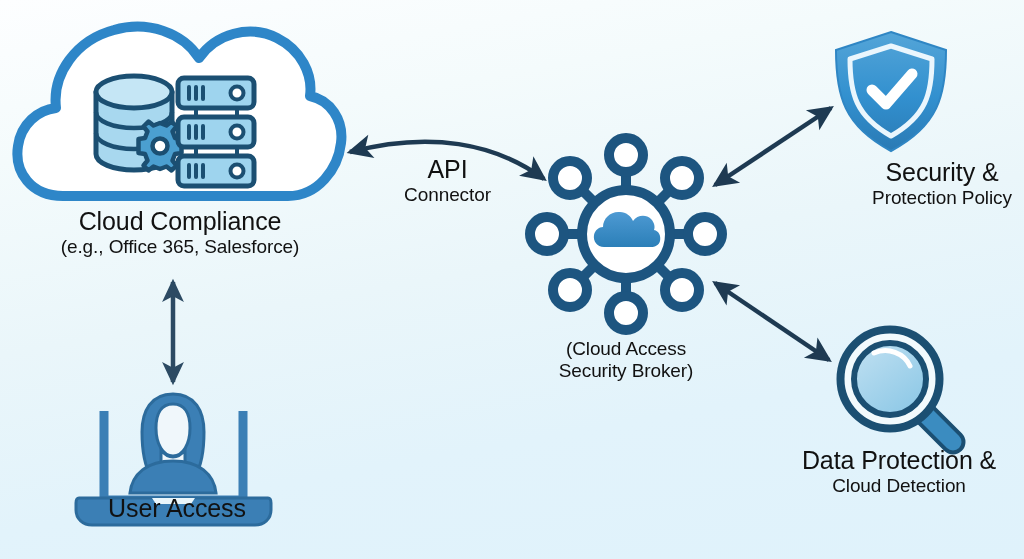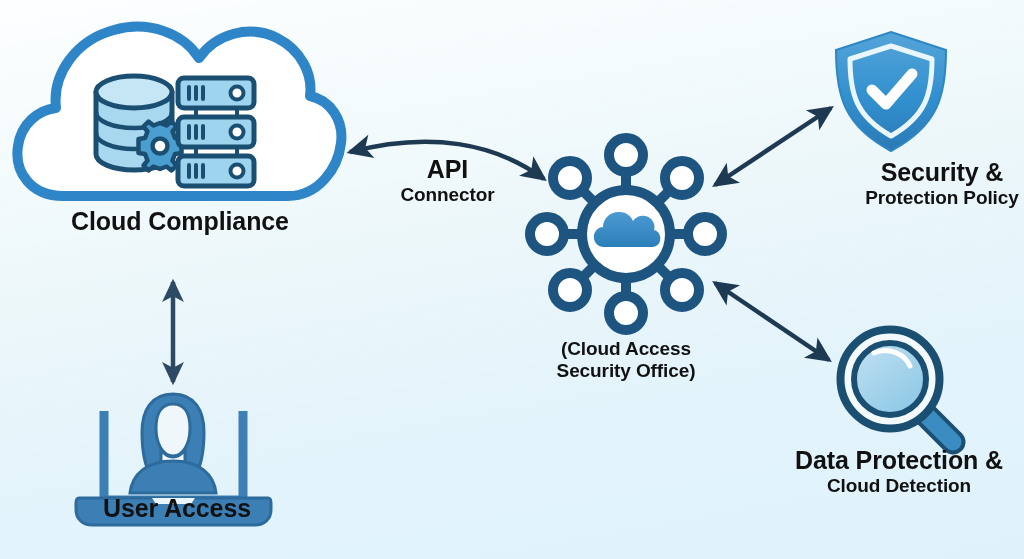--- a/index.html
+++ b/index.html
@@ -23,21 +23,20 @@
     height: 559px;
   }
   .lbl {
     position: absolute;
     color: #111111;
     font-family: "Liberation Sans", sans-serif;
     text-align: center;
     line-height: 1.14;
     white-space: nowrap;
     letter-spacing: -0.1px;
-    font-weight: bold;
   }
   .lbl-l1 { font-size: 25px; }
   .lbl-l2 { font-size: 19px; }
   #lbl-cloud-app  { left: 0px;   top: 207px; width: 360px; }
   #lbl-casb       { left: 496px; top: 338px; width: 260px; }
   #lbl-policy     { left: 812px; top: 158px; width: 212px; margin-left: 24px; }
   #lbl-dataprot   { left: 782px; top: 446px; width: 234px; }
   #lbl-user       { left: 62px;  top: 494px; width: 230px; }
   #lbl-api        { left: 340px; top: 155px; width: 215px; }
 </style>
@@ -202,30 +201,31 @@
 
     <line x1="173" y1="382" x2="173" y2="282" stroke="#2c4a63" stroke-width="4.5" marker-start="url(#ah2)" marker-end="url(#ah2)"></line>
 
     <line x1="715" y1="185" x2="831" y2="108" stroke="#1e3a52" stroke-width="4.5" marker-start="url(#ah)" marker-end="url(#ah)"></line>
 
     <line x1="715" y1="283" x2="829" y2="360" stroke="#1e3a52" stroke-width="4.5" marker-start="url(#ah)" marker-end="url(#ah)"></line>
   </svg>
 
   <div class="lbl" id="lbl-cloud-app">
     <div class="lbl-l1">Cloud Compliance</div>
+    <div class="lbl-l2">(e.g., Office 365, Salesforce)</div>
   </div>
 
   <div class="lbl" id="lbl-api">
     <div class="lbl-l1">API</div>
     <div class="lbl-l2">Connector</div>
   </div>
 
   <div class="lbl" id="lbl-casb">
     <div class="lbl-l2">(Cloud Access</div>
-    <div class="lbl-l2">Security Office)</div>
+    <div class="lbl-l2">Security Broker)</div>
   </div>
 
   <div class="lbl" id="lbl-policy">
     <div class="lbl-l1">Security &amp;</div>
     <div class="lbl-l2">Protection Policy</div>
   </div>
 
   <div class="lbl" id="lbl-dataprot">
     <div class="lbl-l1">Data Protection &amp;</div>
     <div class="lbl-l2">Cloud Detection</div>

